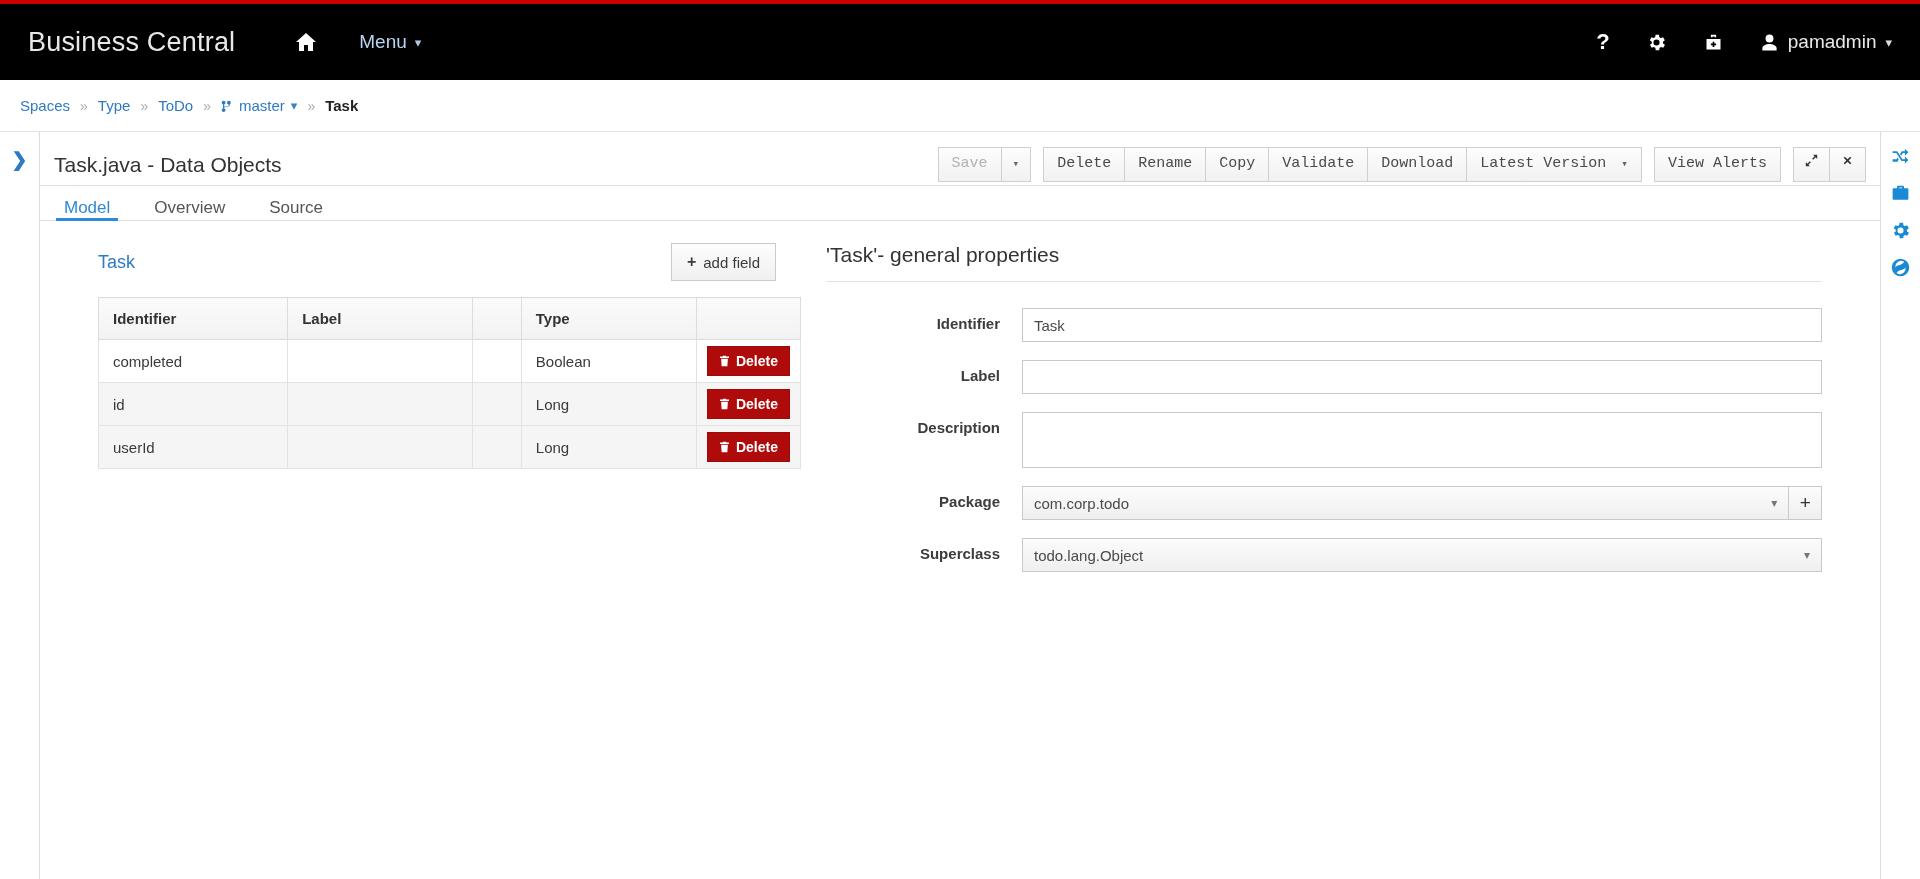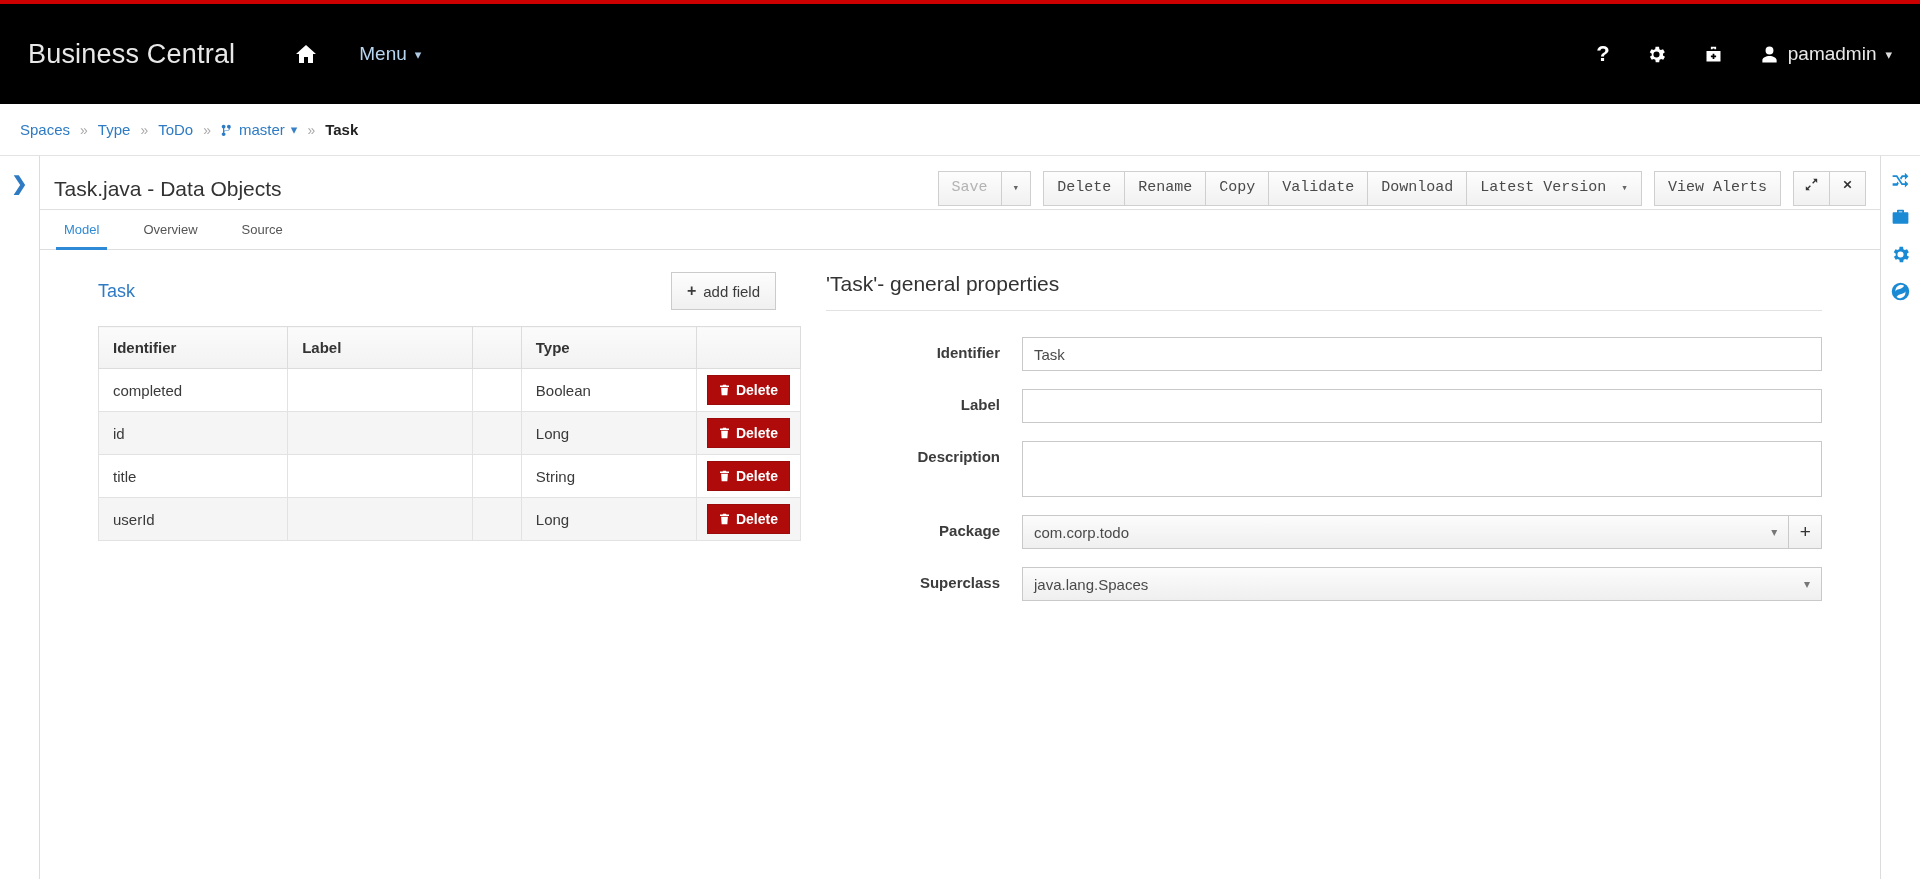--- a/index.html
+++ b/index.html
@@ -5,21 +5,21 @@
   * { box-sizing: border-box; margin: 0; padding: 0; }
   html, body {
     width: 1920px; height: 879px;
     font-family: "Liberation Sans", sans-serif;
     background: #fff; overflow: hidden;
   }
 
   
   .redline { height: 4px; background: #cc0000; width: 100%; }
   .navbar {
-    height: 100px; background: #000; color: #fff;
+    height: 76px; background: #000; color: #fff;
     display: flex; align-items: center; padding: 0 28px;
   }
   .brand {
     font-size: 27px; color: #e8e8e8; letter-spacing: .2px;
     font-weight: 400; margin-right: 60px;
   }
   .nav-home { margin-right: 42px; display:flex; align-items:center; }
   .nav-menu {
     color: #b8d5ef; font-size: 19px; display: flex; align-items: center; gap: 8px;
   }
@@ -66,21 +66,21 @@
     font-family: Liberation Mono, monospace;
   }
   .btn:first-child { margin-left: 0; }
   .btn.disabled { color: #b3b3b3; cursor: default; }
   .btn .cv { font-size: 11px; margin-left: 6px; color:#666; }
   .btn-ico { padding: 6px 11px; }
 
   
   .tabs { display: flex; padding: 0 16px; border-bottom: 1px solid #dedede; gap: 28px; }
   .tab {
-    padding: 12px 8px 10px; font-size: 13px; color: #555; cursor: pointer;
+    padding: 12px 8px 0; font-size: 17px; color: #555; cursor: pointer;
     border-bottom: 3px solid transparent; margin-bottom: -1px;
   }
   .tab.active { color: #2e8ad6; border-bottom-color: #2e8ad6; }
 
   
   .content { display: flex; flex: 1; padding: 22px 0 0 0; min-height: 0; }
   .col-left { width: 760px; padding: 0 24px 0 58px; }
   .col-right { flex: 1; padding: 0 58px 0 26px; }
 
   .model-head { display: flex; align-items: center; margin-bottom: 16px; }
@@ -310,34 +310,20 @@
               <td>Long</td>
               <td class="td-act">
                 <button class="btn-delete">
                   <svg width="11" height="12" viewBox="0 0 14 16" fill="#fff">
                       <path d="M5 1h4l.5 1H13v2H1V2h3.5L5 1zM2.5 5h9l-.7 10H3.2L2.5 5z"></path>
                     </svg>
                   <span>Delete</span>
                 </button>
               </td>
             </tr>
-            <tr>
-              <td>title</td>
-              <td></td>
-              <td></td>
-              <td>String</td>
-              <td class="td-act">
-                <button class="btn-delete">
-                  <svg width="11" height="12" viewBox="0 0 14 16" fill="#fff">
-                      <path d="M5 1h4l.5 1H13v2H1V2h3.5L5 1zM2.5 5h9l-.7 10H3.2L2.5 5z"></path>
-                    </svg>
-                  <span>Delete</span>
-                </button>
-              </td>
-            </tr>
             <tr class="alt">
               <td>userId</td>
               <td></td>
               <td></td>
               <td>Long</td>
               <td class="td-act">
                 <button class="btn-delete">
                   <svg width="11" height="12" viewBox="0 0 14 16" fill="#fff">
                       <path d="M5 1h4l.5 1H13v2H1V2h3.5L5 1zM2.5 5h9l-.7 10H3.2L2.5 5z"></path>
                     </svg>
@@ -384,21 +370,21 @@
             <div class="plus-btn">
               <span>+</span>
             </div>
           </div>
         </div>
 
         <div class="form-row">
           <div class="form-label">Superclass</div>
           <div class="form-ctrl">
             <div class="select">
-              <span class="val">java.lang.Spaces</span>
+              <span class="val">todo.lang.Object</span>
               <span class="cv">▾</span>
             </div>
           </div>
         </div>
       </div>
 
     </div>
   </div>
 
   <div class="right-rail">

